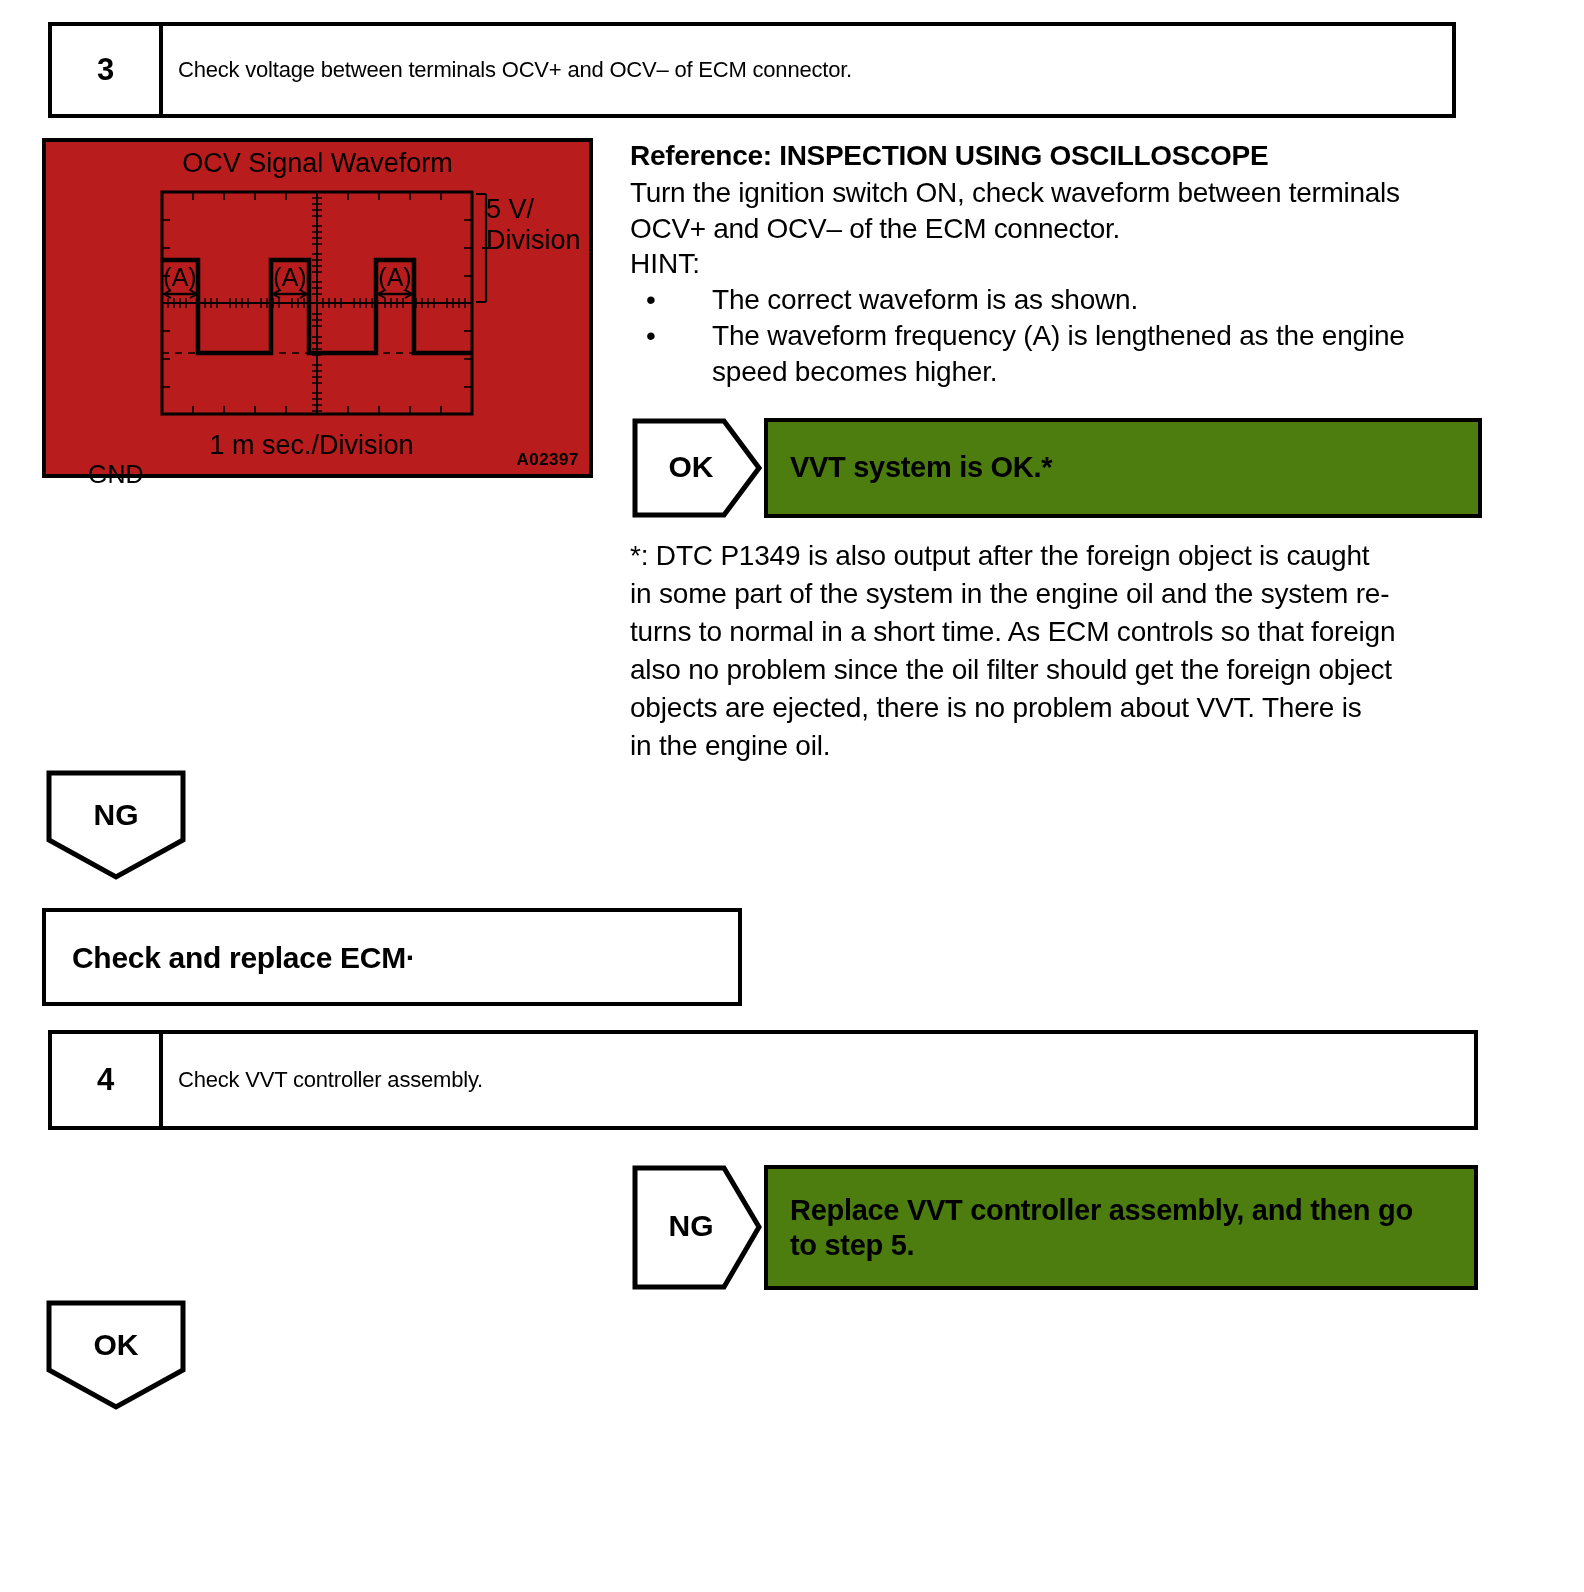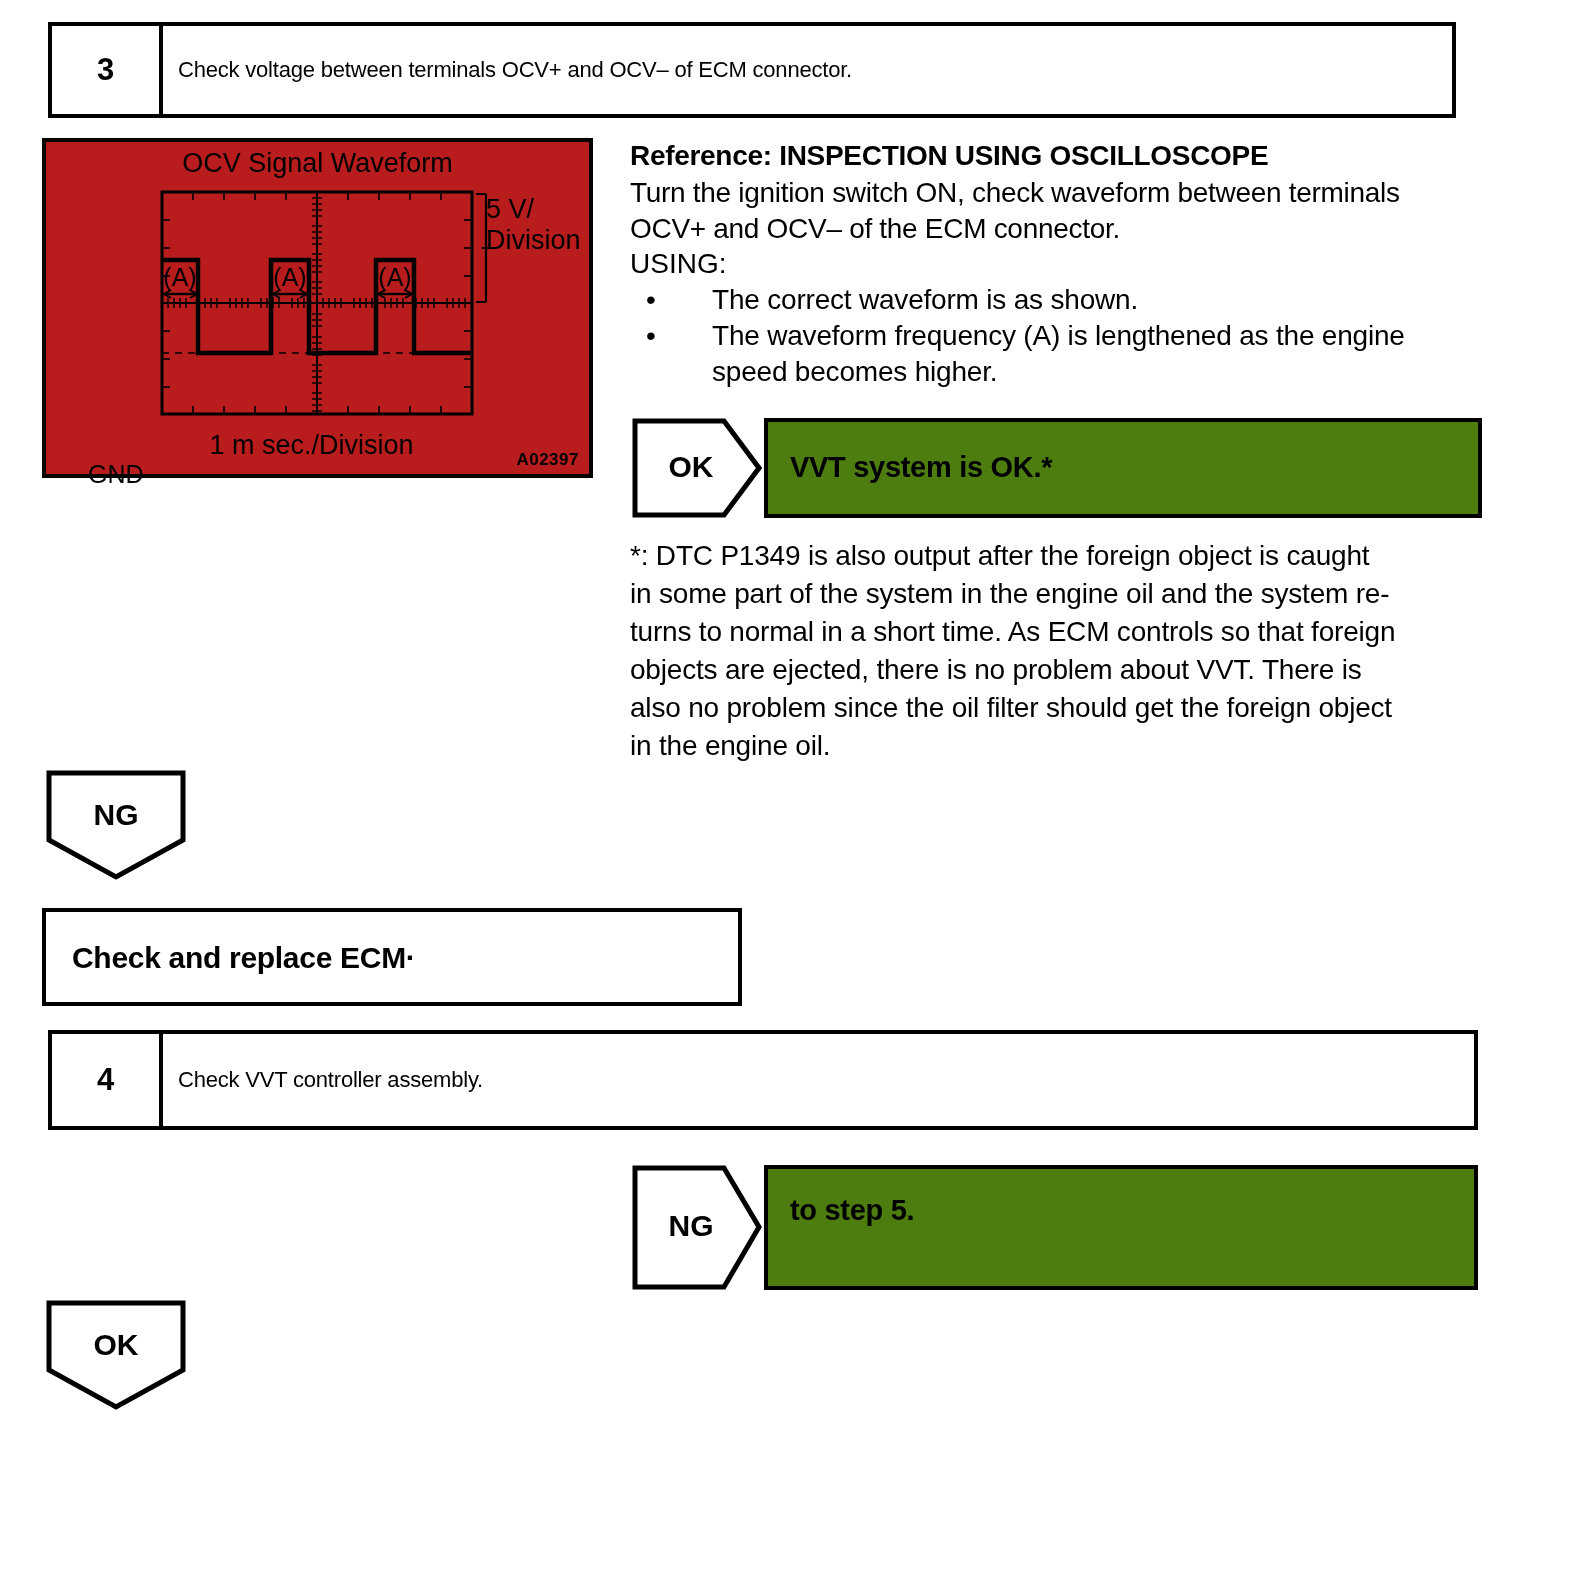--- a/index.html
+++ b/index.html
@@ -375,21 +375,21 @@
 
   <div id="time-label">1 m sec./Division</div>
 
   <div id="fig-code">A02397</div>
 </div>
 
 <div class="abs" id="reference-col">
   <div class="ref-heading">Reference: INSPECTION USING OSCILLOSCOPE</div>
   <div class="ref-line">Turn the ignition switch ON, check waveform between terminals</div>
   <div class="ref-line">OCV+ and OCV– of the ECM connector.</div>
-  <div id="hint-label">USING:</div>
+  <div id="hint-label">HINT:</div>
 
   <div class="hint-item">
     <span class="hint-bullet">•</span>
     <span class="hint-text">The correct waveform is as shown.</span>
   </div>
 
   <div class="hint-item">
     <span class="hint-bullet">•</span>
     <span class="hint-text">
       <span>The waveform frequency (A) is lengthened as the engine</span>
@@ -407,22 +407,22 @@
 
   <div class="result-box" style="left:132px; top:0; width:718px; height:100px;">
     <div class="result-text" style="top:28px;">VVT system is OK.*</div>
   </div>
 </div>
 
 <div class="abs" id="footnote">
   <div>*: DTC P1349 is also output after the foreign object is caught</div>
   <div>in some part of the system in the engine oil and the system re-</div>
   <div>turns to normal in a short time. As ECM controls so that foreign</div>
+  <div>also no problem since the oil filter should get the foreign object</div>
   <div>objects are ejected, there is no problem about VVT. There is</div>
-  <div>also no problem since the oil filter should get the foreign object</div>
   <div class="lastline">in the engine oil.</div>
 </div>
 
 <div class="down-tag" style="left:46px; top:770px; width:140px; height:110px;">
   <svg width="140" height="110" viewBox="0 0 140 110">
     <path d="M 3 3 L 137 3 L 137 70 L 70 107 L 3 70 Z" fill="#fff" stroke="#000" stroke-width="5" stroke-linejoin="miter"></path>
   </svg>
   <div class="down-tag-label" style="top:28px; width:140px;">NG</div>
 </div>
 
@@ -437,20 +437,21 @@
 
 <div class="result-row" style="left:632px; top:1165px; width:846px; height:125px;">
 
   <svg class="arrow-tag" width="130" height="125" viewBox="0 0 130 125">
     <path d="M 3 3 L 92 3 L 127 62 L 92 122 L 3 122 Z" fill="#fff" stroke="#000" stroke-width="5" stroke-linejoin="miter"></path>
   </svg>
   <div class="arrow-tag-label" style="top:44px;">NG</div>
 
   <div class="result-box" style="left:132px; top:0; width:714px; height:125px;">
     <div class="result-text" style="top:24px;">
+      <div>Replace VVT controller assembly, and then go</div>
       <div>to step 5.</div>
     </div>
   </div>
 </div>
 
 <div class="down-tag" style="left:46px; top:1300px; width:140px; height:110px;">
   <svg width="140" height="110" viewBox="0 0 140 110">
     <path d="M 3 3 L 137 3 L 137 70 L 70 107 L 3 70 Z" fill="#fff" stroke="#000" stroke-width="5" stroke-linejoin="miter"></path>
   </svg>
   <div class="down-tag-label" style="top:28px; width:140px;">OK</div>

